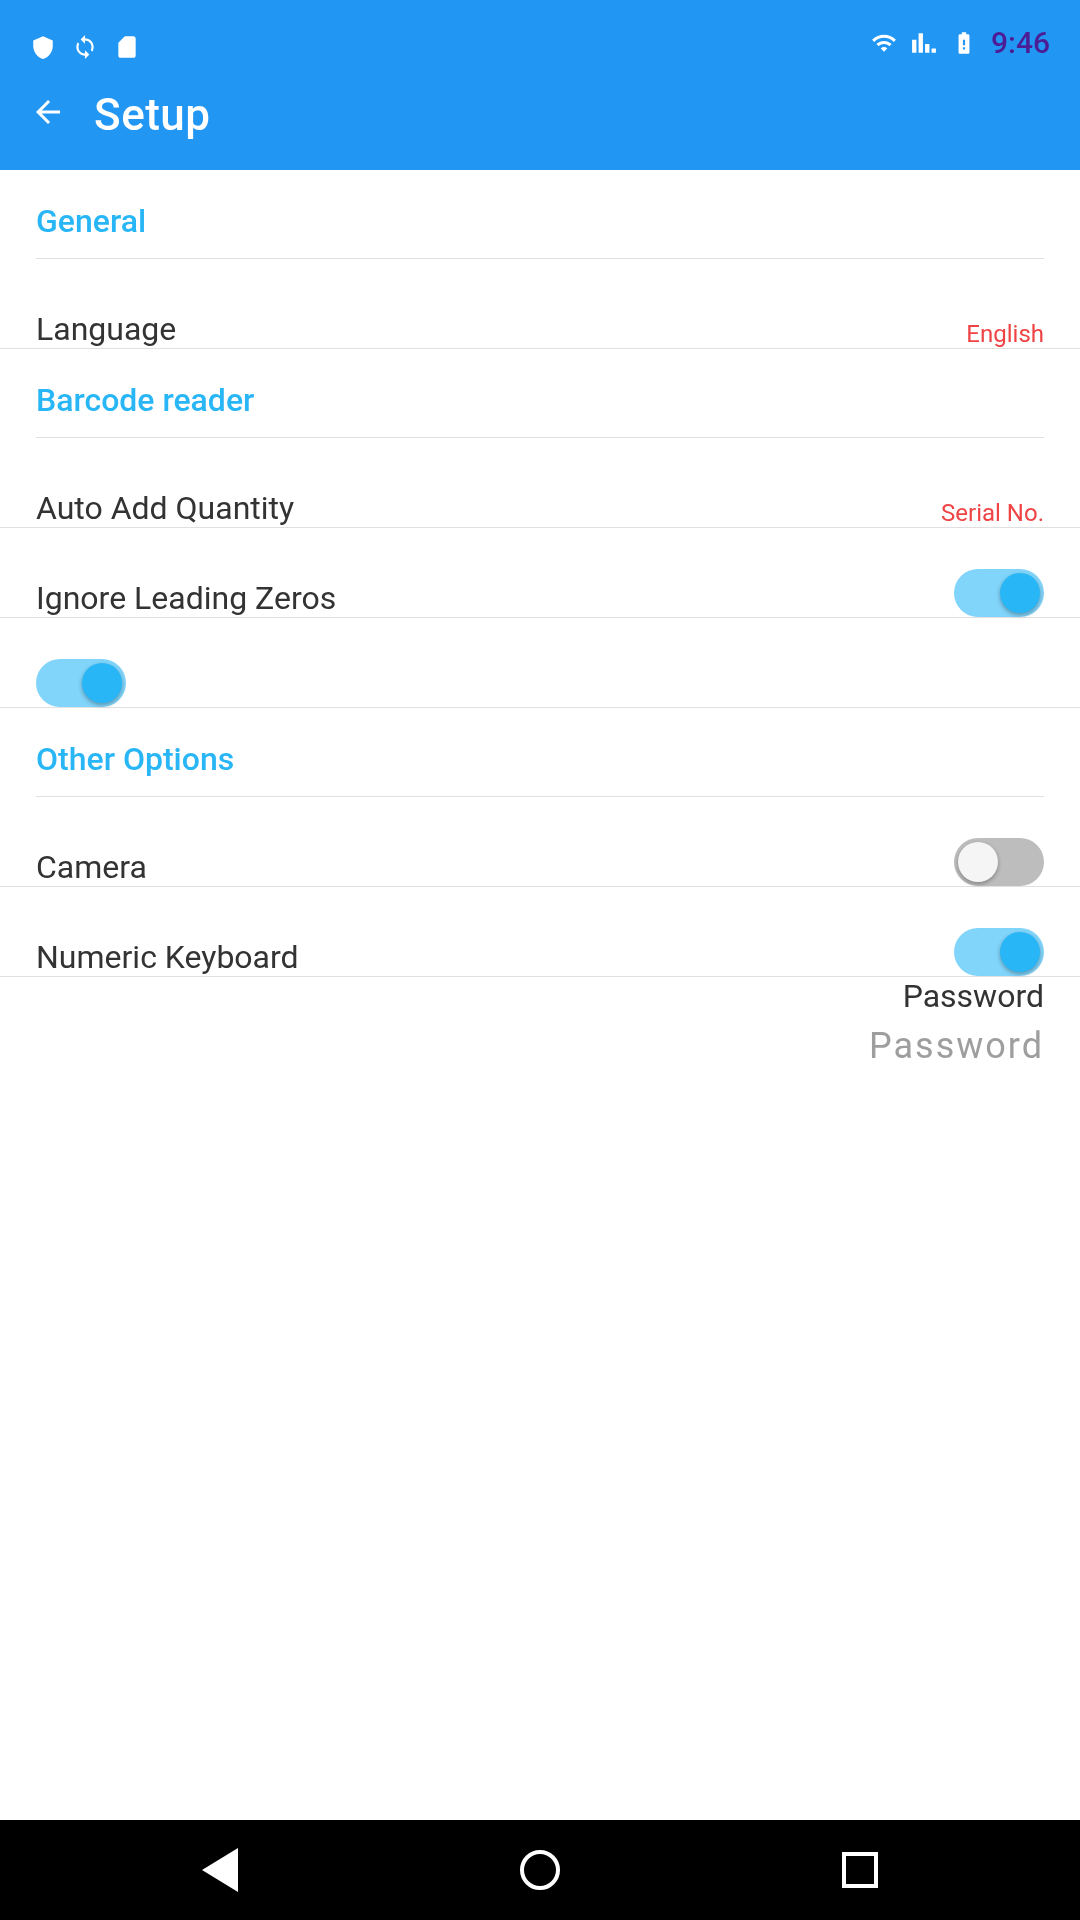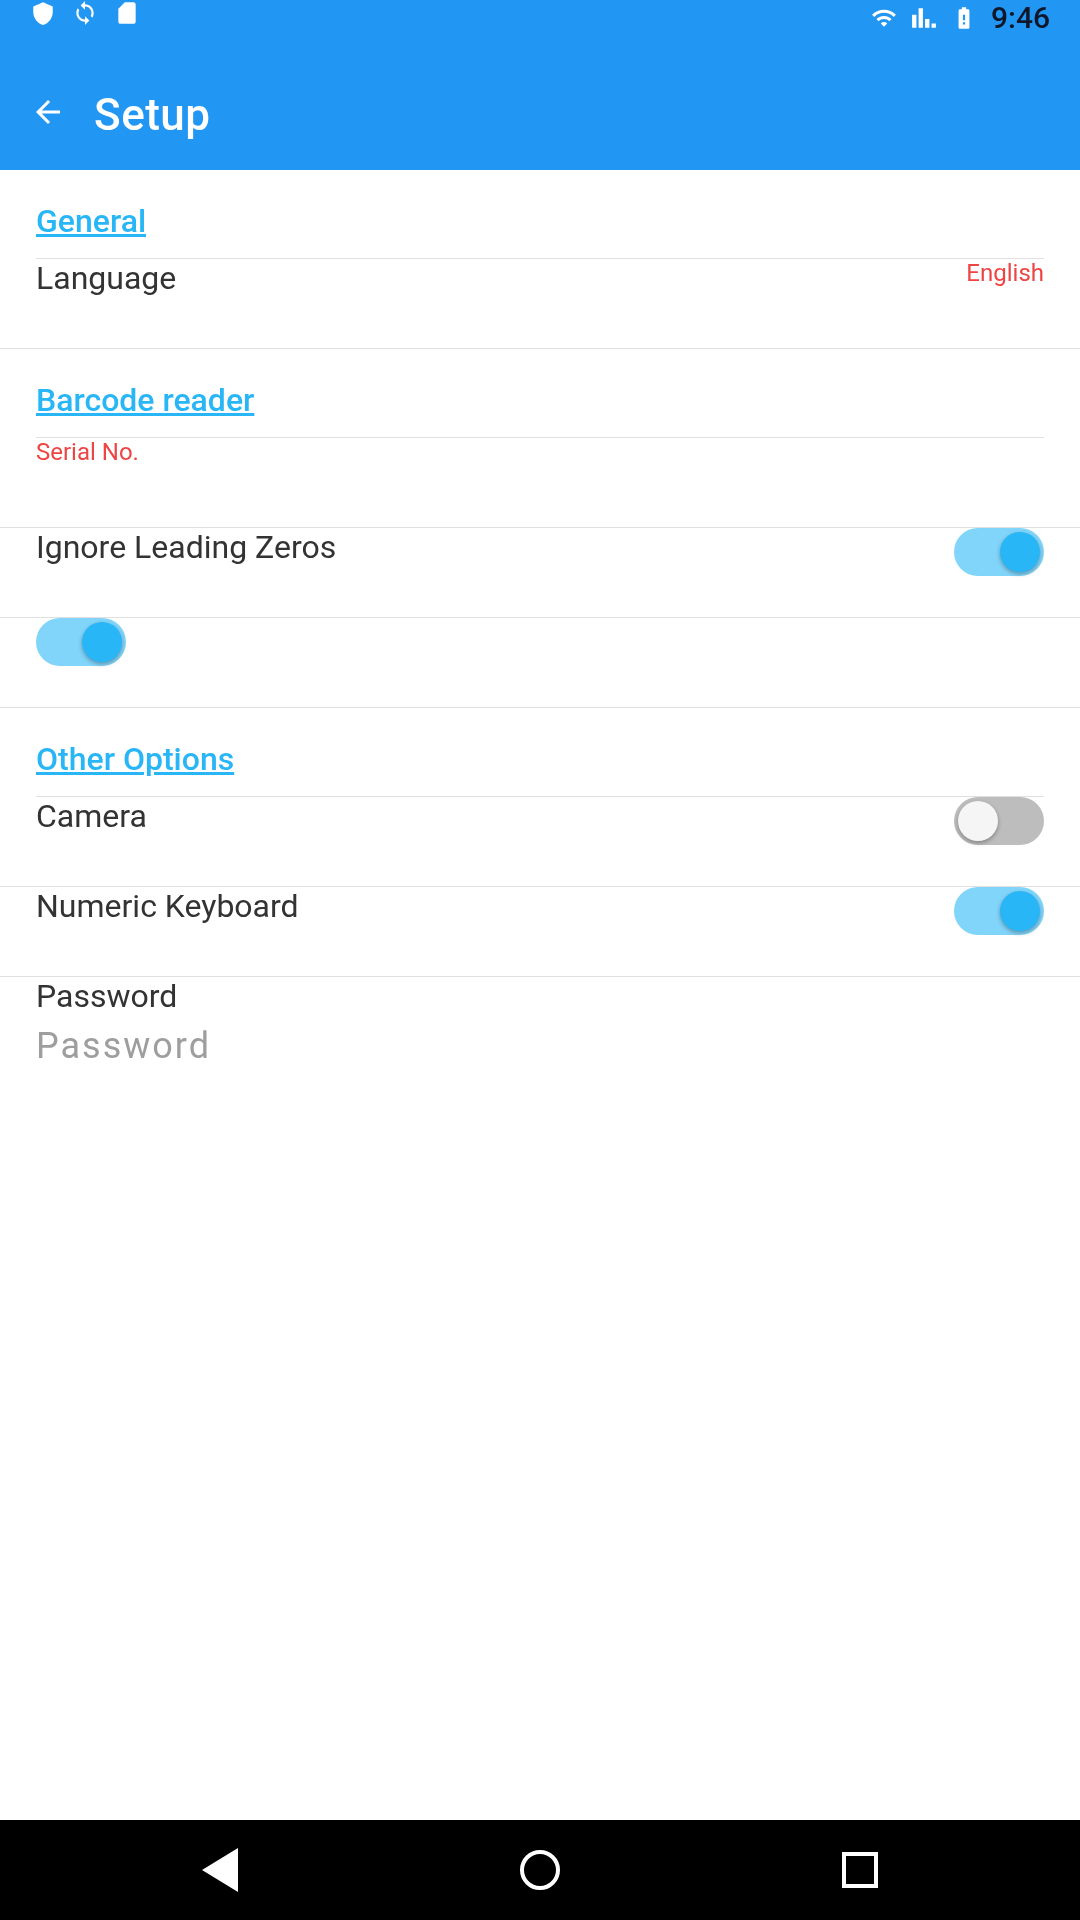--- a/index.html
+++ b/index.html
@@ -16,24 +16,24 @@
       background: #ffffff;
       display: flex;
       flex-direction: column;
     }
 
     
     .status-bar {
       background: #2196F3;
       height: 60px;
       display: flex;
-      align-items: flex-start;
+      align-items: flex-end;
       justify-content: space-between;
       padding: 0 30px;
-      color: #0f172a;
+      color: #4c1d95;
     }
 
     .status-bar-left {
       display: flex;
       align-items: center;
       gap: 16px;
     }
 
     .status-bar-right {
       display: flex;
@@ -72,27 +72,26 @@
       flex: 1;
       background: #ffffff;
     }
 
     
     .section-header {
       padding: 32px 36px 18px 36px;
       font-size: 32px;
       font-weight: 500;
       color: #29B6F6;
-      text-decoration: underline;
     }
 
     
     .setting-row {
       display: flex;
-      align-items: flex-start;
+      align-items: flex-end;
       justify-content: space-between;
       padding: 0 36px;
       min-height: 90px;
       border-bottom: 1px solid #e0e0e0;
     }
 
     .setting-row:last-child {
       border-bottom: none;
       flex-direction: column;
     }
@@ -267,20 +266,21 @@
     <span class="setting-label">Language</span>
     <span class="setting-value">English</span>
   </div>
 
 
 
   <div class="section-header">Barcode reader</div>
   <div class="section-divider"></div>
 
   <div class="setting-row">
+    <span class="setting-label">Auto Add Quantity</span>
     <span class="setting-value">Serial No.</span>
   </div>
 
   <div class="setting-row">
     <span class="setting-label">Ignore Leading Zeros</span>
     <div class="toggle">
       <div class="toggle-track on"></div>
       <div class="toggle-thumb on"></div>
     </div>
   </div>

